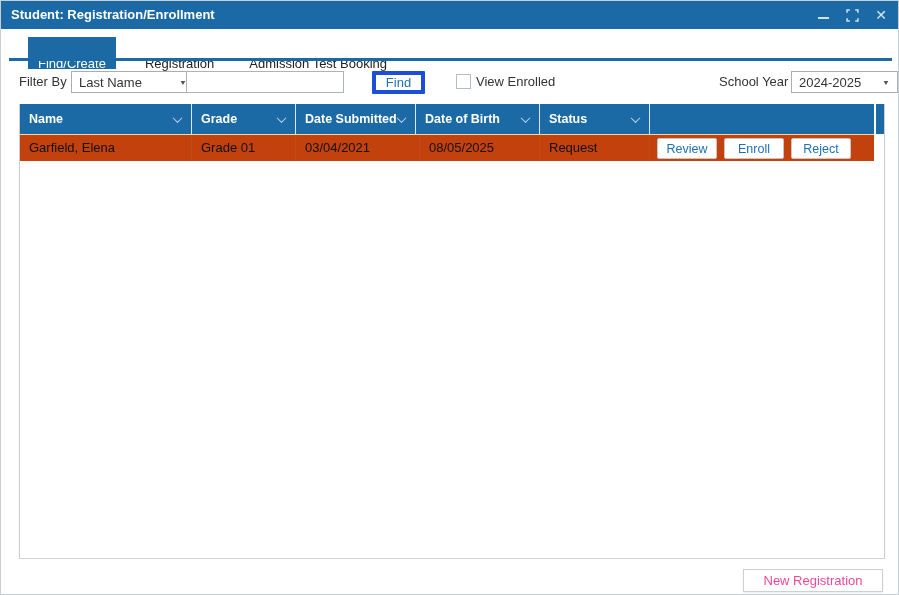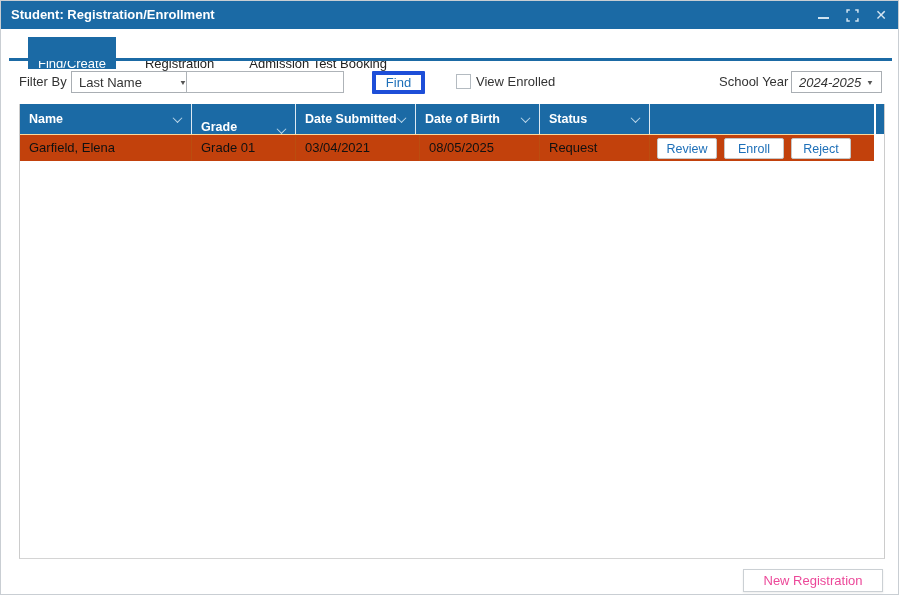--- a/index.html
+++ b/index.html
@@ -24,21 +24,21 @@
   .tab-admission { margin-left:15px; }
   .tab-underline { position:absolute; top:57px; left:8px; width:883px; height:3px; background:#1b6aa5; }
   
   .filter-label { position:absolute; left:18px; top:70px; height:22px; line-height:22px; font-size:13px; color:#333; }
   .select-box {
     position:absolute; top:70px; height:22px; background:#fff; border:1px solid #a9aeb3;
     font-size:13px; color:#333; display:flex; align-items:center; justify-content:space-between;
     padding:0 7px; cursor:default;
   }
   .select-filter-by { left:70px; width:124px; }
-  .select-school-year { left:790px; width:91px;font-style:italic; }
+  .select-school-year { left:790px; width:107px; }
   .dd-arrow { font-size:8px; color:#555; transform:scaleY(0.9); }
   .search-input {
     position:absolute; left:185px; top:70px; width:158px; height:22px;
     border:1px solid #aeb3b8; font-size:13px; padding:0 5px; outline:none;
     font-family:"Liberation Sans", sans-serif;
   }
   .find-btn {
     position:absolute; left:355px; top:70px; width:53px; height:23px;
     background:#fff; border:4px solid #1d4ed8; color:#1d6fb8; font-size:13px;
     font-family:"Liberation Sans", sans-serif; cursor:pointer; border-radius:1px;margin-left:16px;
@@ -51,21 +51,21 @@
     position:absolute; left:18px; top:103px; width:866px; height:455px;
     border-left:1px solid #ccc; border-right:1px solid #ccc; border-bottom:1px solid #d4d4d4;
     background:#fff;
   }
   .thead { display:flex; height:30px; }
   .th {
     background:#1b6aa5; color:#fff; font-size:12.5px; font-weight:bold;
     display:flex; align-items:center; justify-content:space-between;
     padding:0 10px 0 9px; border-right:1px solid rgba(255,255,255,0.85); cursor:default;
   }
-  .th-name { width:172px; } .th-grade { width:104px;align-items:flex-end; } .th-dob { width:124px; }
+  .th-name { width:172px; } .th-grade { width:104px; } .th-dob { width:124px; }
   .th-submitted { width:120px; } .th-status { width:110px; }
   .th-actions { width:224px; border-right:none; }
   .th-gap { width:2px; background:#fff; }
   .th-cap { width:8px; background:#1b6aa5; }
   .chev {
     width:7px; height:7px; flex:0 0 auto;
     border-right:1.6px solid #bcd7ea; border-bottom:1.6px solid #bcd7ea;
     transform:rotate(45deg) translate(-1px,-1px);
   }
   .trow { display:flex; height:27px; width:854px; background:#c2410c; border-top:1px solid #fbd89b; cursor:pointer; }

